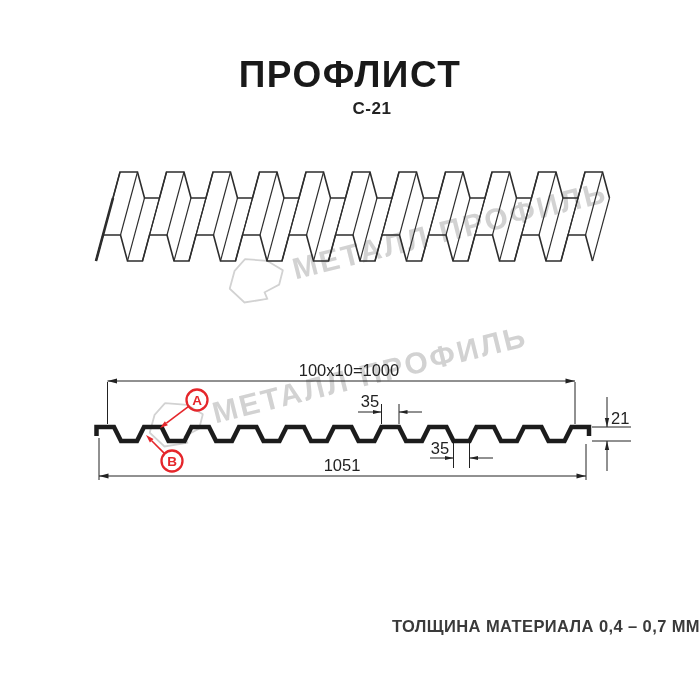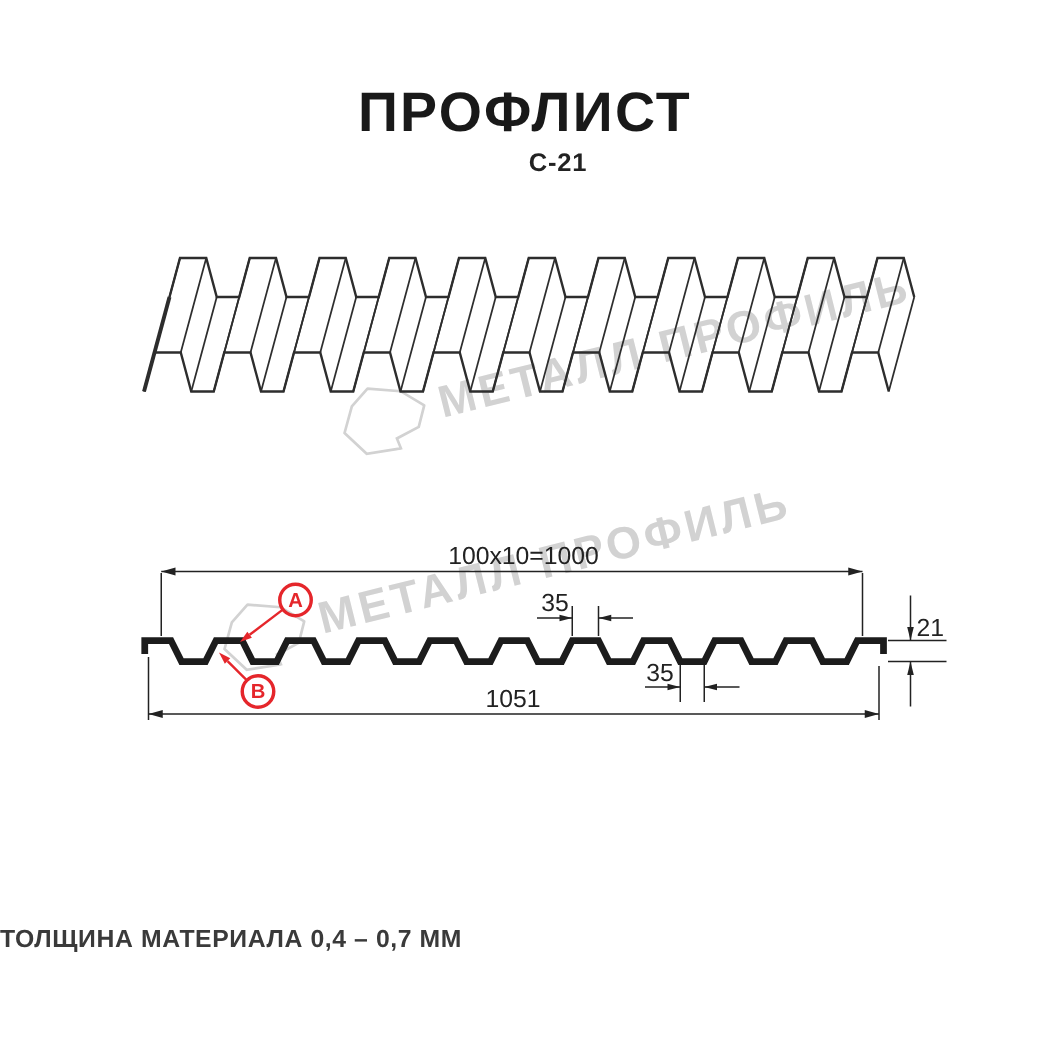--- a/index.html
+++ b/index.html
@@ -9,21 +9,21 @@
   }
   .page-title{
     position:absolute;left:0;right:0;top:54px;text-align:center;
     font-size:37px;font-weight:800;letter-spacing:1.5px;color:#191919;
   }
   .product-code{
     position:absolute;left:0;right:0;top:99px;text-align:center;
     font-size:17px;font-weight:600;letter-spacing:.5px;color:#222;margin-left:44px;
   }
   .footer-note{
-    position:absolute;left:0;right:0;top:617px;text-align:left;
+    position:absolute;left:0;right:0;top:617px;text-align:right;
     font-size:16.5px;font-weight:600;letter-spacing:.4px;color:#3a3a3a;
   }
   .abs{position:absolute;}
   .watermark{
     position:absolute;display:flex;align-items:center;gap:9px;height:48px;
     transform:rotate(-14deg);transform-origin:left center;pointer-events:none;white-space:nowrap;
   }
   .watermark .wm-text{
     font-size:30px;font-weight:700;letter-spacing:2.5px;color:#d2d2d2;line-height:48px;
   }

